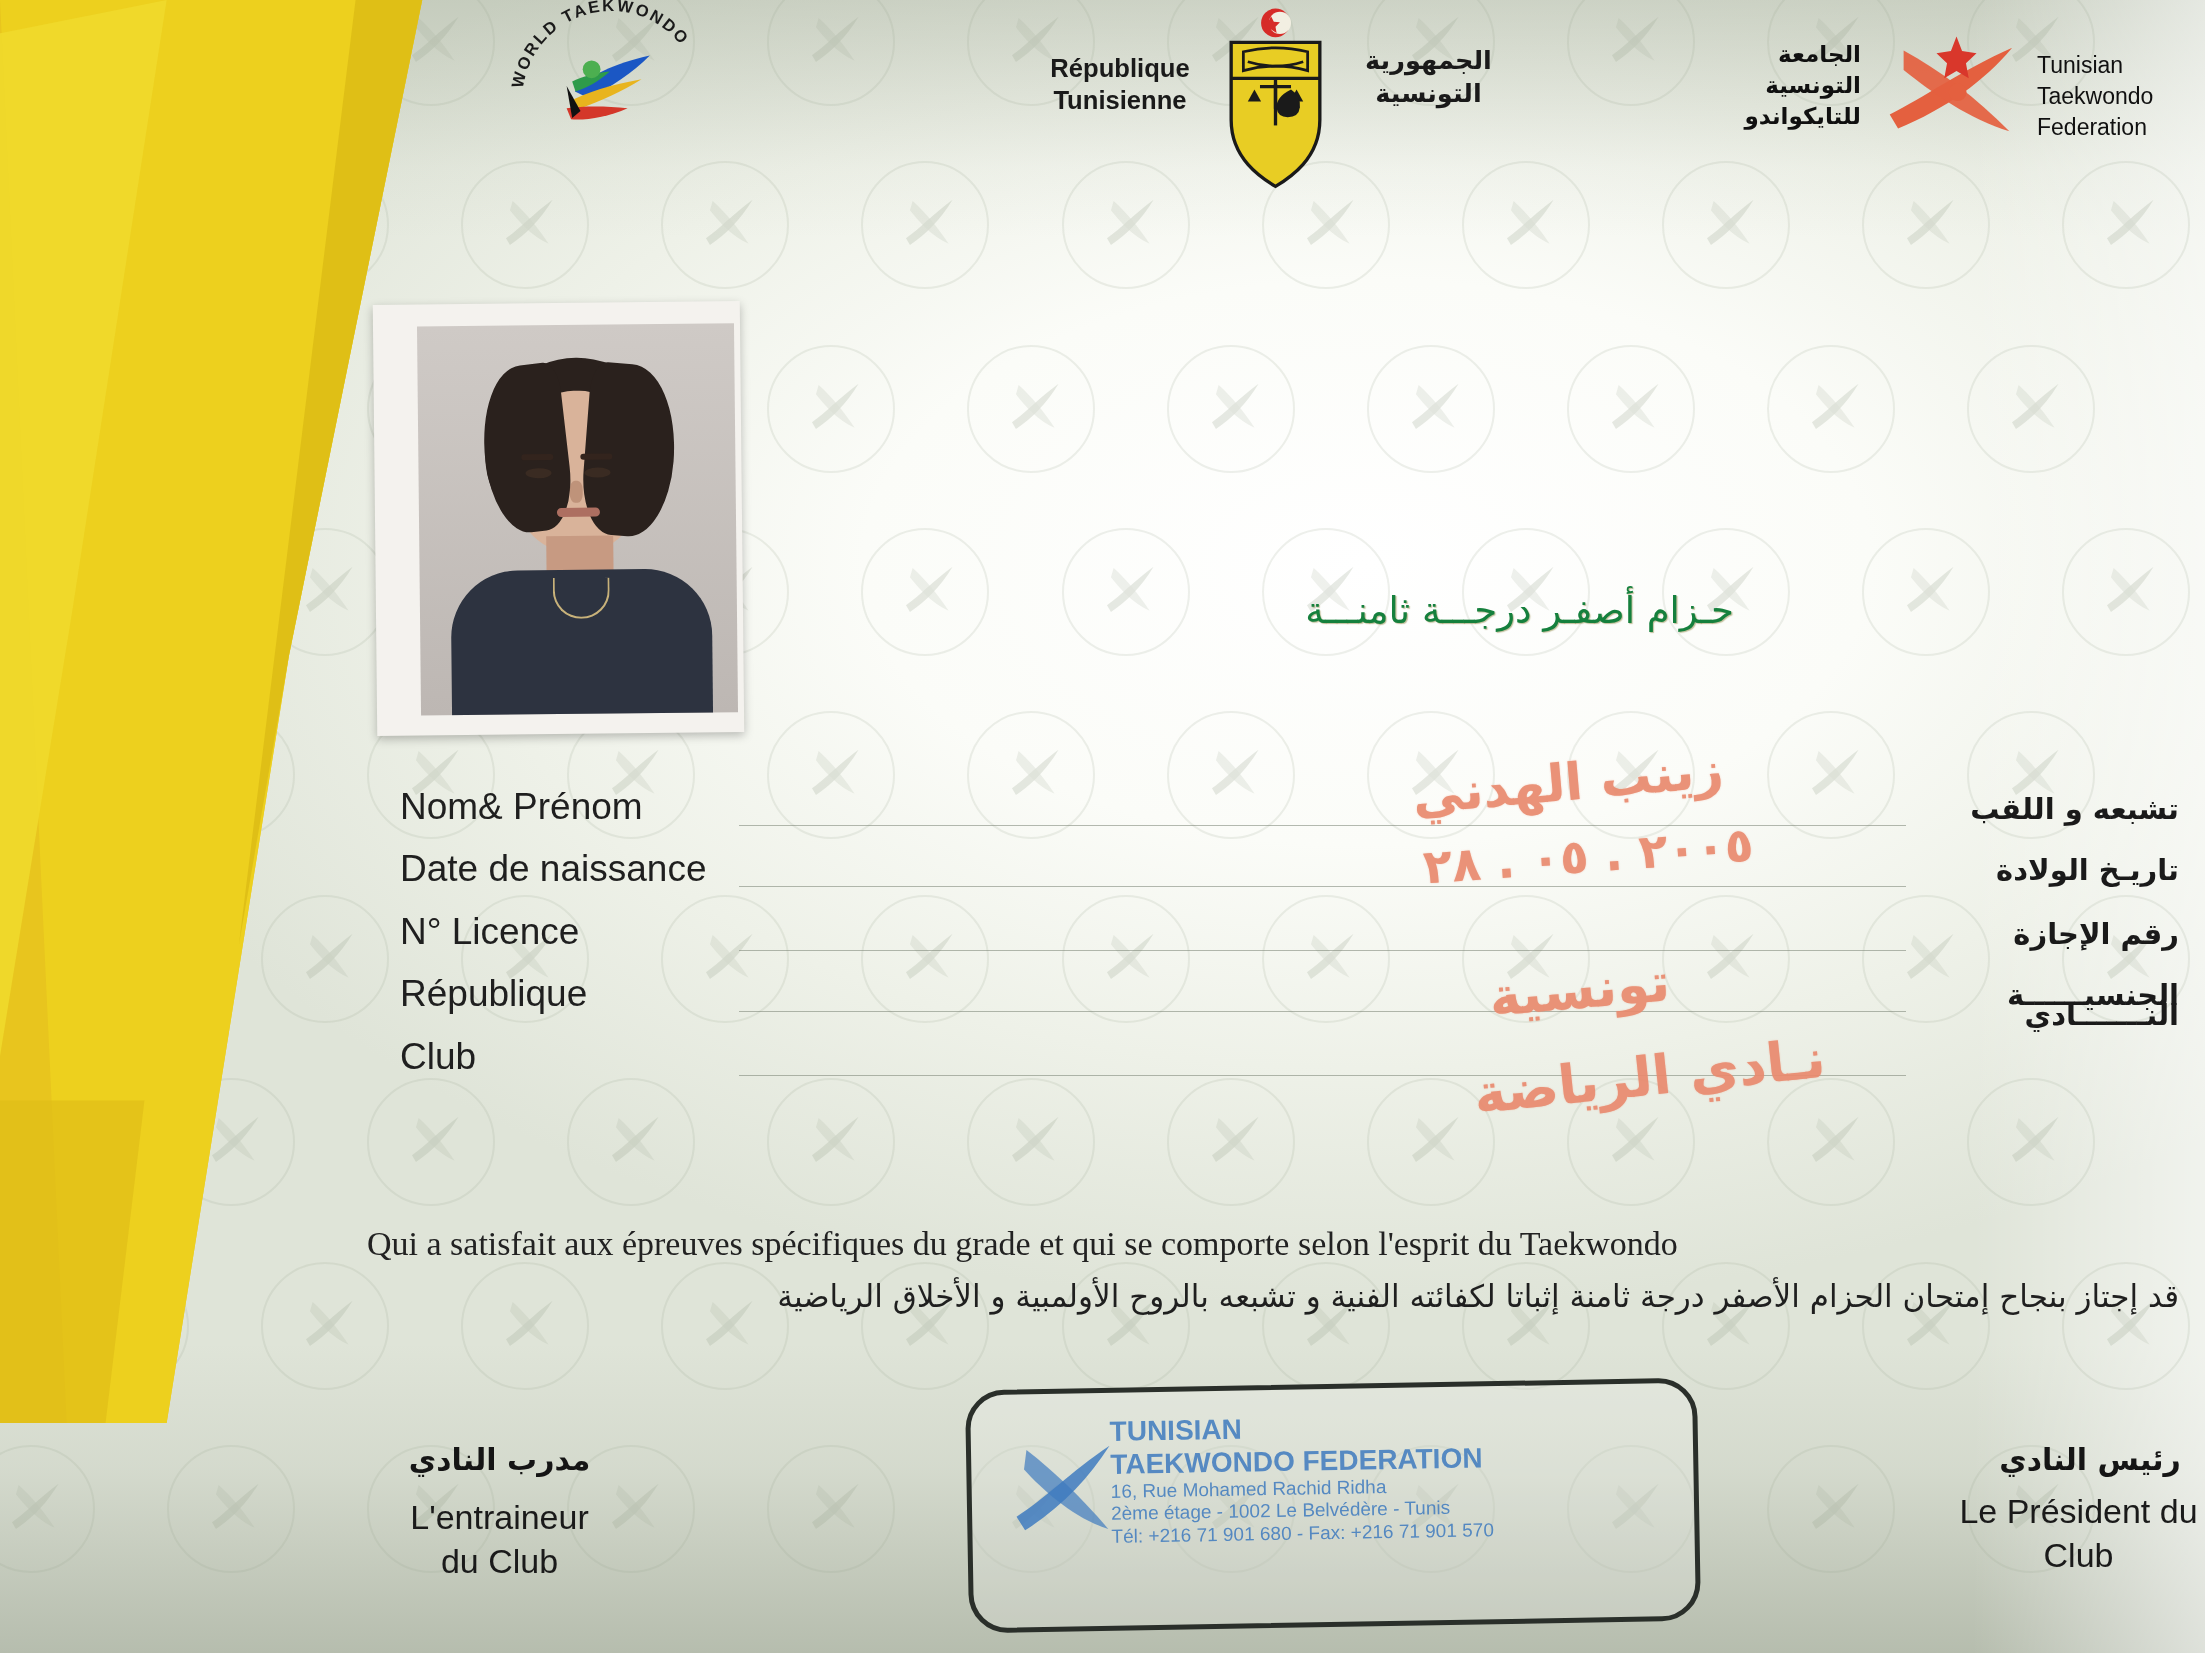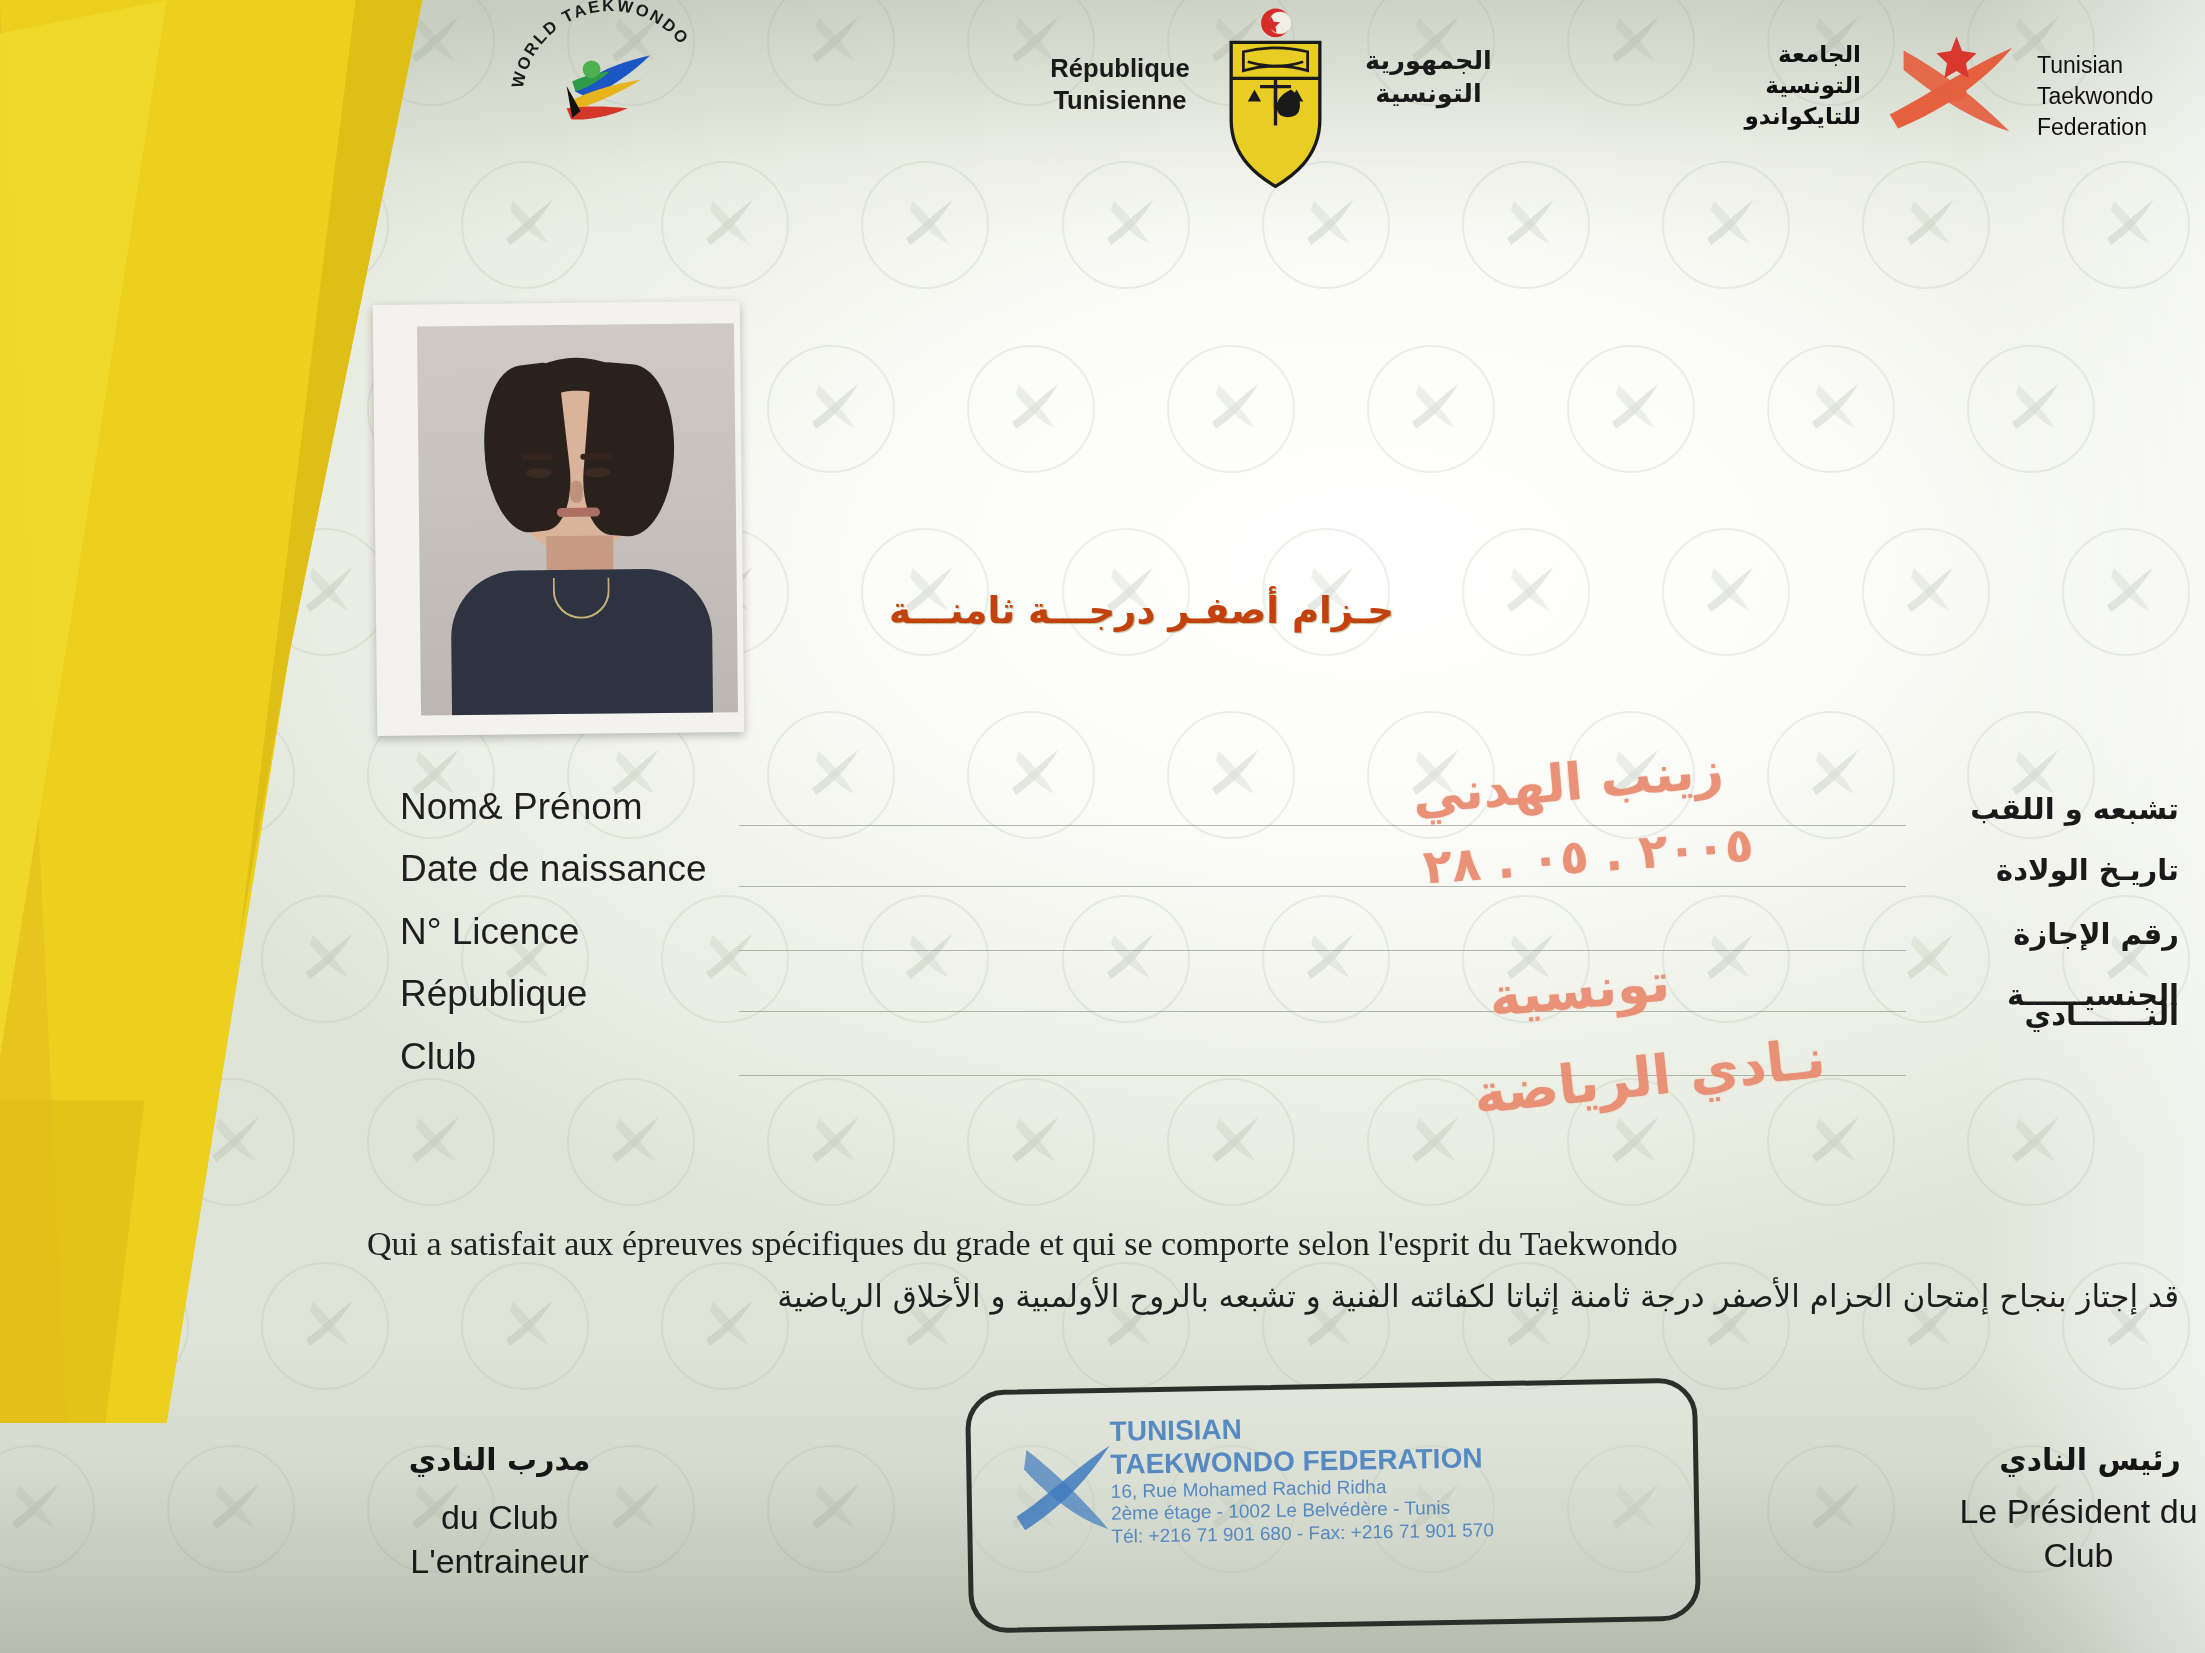--- a/index.html
+++ b/index.html
@@ -111,22 +111,22 @@
   }
   .belt-fr {
     position: absolute; left: 856px; top: 517px; width: 911px;
     text-align: center; color: #eadb2a;
     font-size: 46px; font-weight: 900; letter-spacing: 0.6px;
     font-family: "DejaVu Sans", sans-serif;
     text-shadow: 1.1px 1.1px 1.1px rgba(120,110,30,0.55);
   }
   .belt-ar {
     position: absolute; left: 889px; top: 589px; width: 845px;
-    text-align: left; color: #c2410c; direction: rtl;
-    font-size: 37px; font-weight: bold;
+    text-align: right; color: #15803d; direction: rtl;
+    font-size: 37px; font-weight: normal;
     font-family: "DejaVu Sans", sans-serif;
     text-shadow: 1.1px 1.1px 1.1px rgba(120,110,30,0.45);
   }
 
   
   .photo-frame {
     position: absolute; left: 375px; top: 303px;
     width: 367px; height: 431px;
     background: #f4f2ee;
     box-shadow: 0 3.3px 10px rgba(0,0,0,0.25);
@@ -1095,22 +1095,22 @@
       <div>TUNISIAN</div>
       <div>TAEKWONDO FEDERATION</div>
       <div class="small">16, Rue Mohamed Rachid Ridha</div>
       <div class="small">2ème étage - 1002 Le Belvédère - Tunis</div>
       <div class="small">Tél: +216 71 901 680 - Fax: +216 71 901 570</div>
     </div>
   </div>
 
   <div class="sig-left-ar">مدرب النادي</div>
   <div class="sig-left-fr">
+    <div>L'entraineur</div>
     <div>du Club</div>
-    <div>L'entraineur</div>
   </div>
 
   <div class="sig-right-ar">رئيس النادي</div>
   <div class="sig-right-fr">
     <div>Le Président du</div>
     <div>Club</div>
   </div>
 
 </div>
 

